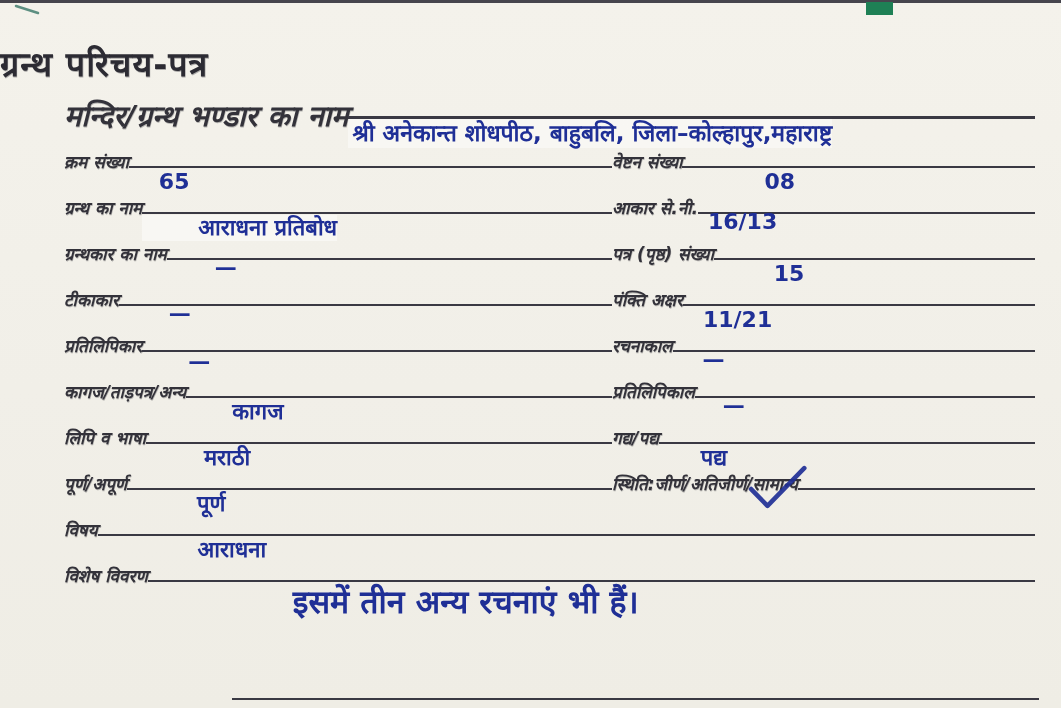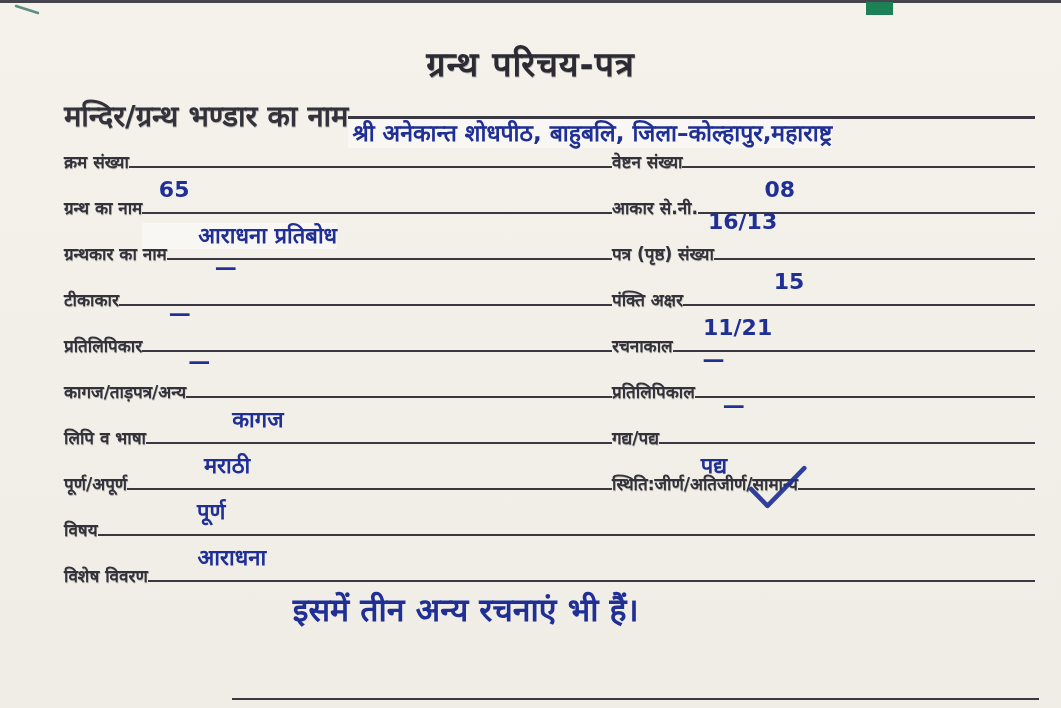--- a/index.html
+++ b/index.html
@@ -15,48 +15,48 @@
     background:linear-gradient(180deg,#f4f2eb 0%,#f1efe8 55%,#efede5 100%);
     font-family:"DejaVu Sans",sans-serif;
     color:var(--print);
     overflow:hidden;
     box-sizing:border-box;
   }
   .top-edge{position:absolute;top:0;left:0;right:0;height:3px;background:#46454d;}
   .corner-mark-tl{position:absolute;top:3px;left:14px;}
   .corner-mark-tr{position:absolute;top:2px;left:866px;width:27px;height:13px;background:#1e8055;}
   .title{
-    text-align:center;
     padding-top:40px;
     font-size:34px;
     font-weight:bold;
     letter-spacing:1px;
     color:#2c2b33;
     text-shadow:0.6px 0.6px 0 rgba(44,43,51,0.35);
   }
   .content{padding:0 26px 0 64px;}
   .hdr{display:flex;margin-top:14px;}
   .label{
     white-space:nowrap;
     font-weight:600;
     text-shadow:0.5px 0.5px 0 rgba(44,43,51,0.3);
+    font-style:italic;
   }
   .hdr .label{font-size:29px;line-height:1.15;}
   .hdr .fill{flex:1;margin-top:16px;border-top:3px solid var(--line);text-decoration:underline;}
   .value{
     display:inline-block;
     color:var(--pen);
     font-weight:700;
   }
   .hdr .value{font-size:23px;line-height:1.25;padding-left:4px;background:rgba(255,255,255,0.45);}
   .grid{display:grid;grid-template-columns:548px 1fr;margin-top:4px;}
   .field{display:flex;height:46px;overflow:visible;}
   .field .label{font-size:17px;line-height:1.25;}
   .field .fill{flex:1;margin-top:14px;border-top:2px solid var(--line);}
-  .field .value{font-size:22px;line-height:1.2;margin-top:9px;}
+  .field .value{font-size:22px;line-height:1.2;margin-top:1px;}
   .full .field{height:46px;}
   .checked{position:relative;display:inline-block;}
   .check-svg{position:absolute;left:-8px;top:-10px;width:calc(100% + 18px);height:46px;pointer-events:none;}
   .bottom-rule{position:absolute;top:698px;left:232px;right:22px;border-top:2px solid var(--line);}
 </style>
 </head>
 <body>
 
 <div class="card">
   <div class="top-edge"></div>

